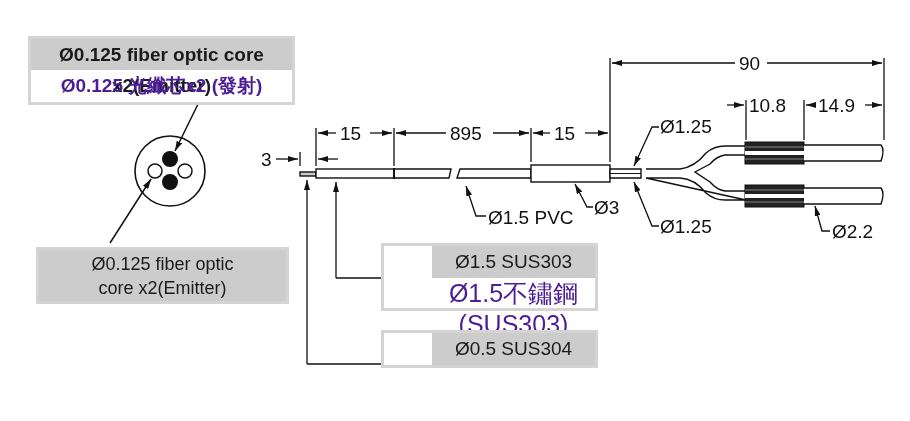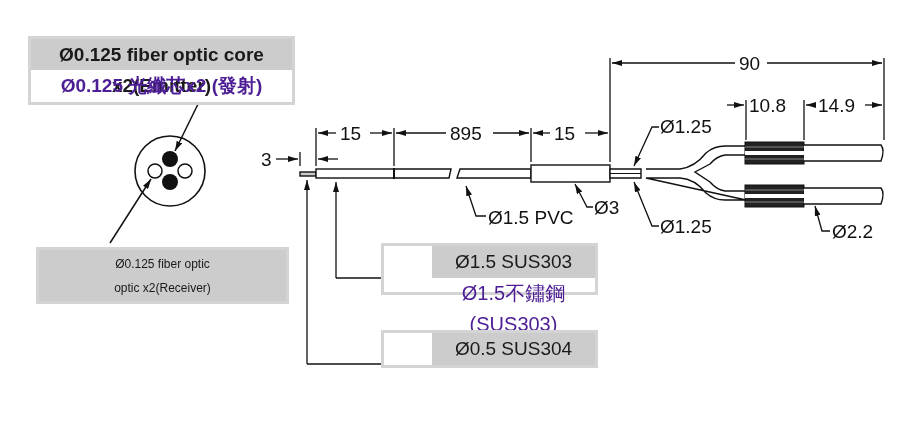--- a/index.html
+++ b/index.html
@@ -6,27 +6,27 @@
   body { width: 910px; height: 421px; position: relative; overflow: hidden;
          font-family: "Liberation Sans", "DejaVu Sans", sans-serif; color: #111; }
   svg#drawing { position: absolute; left: 0; top: 0; }
   .lbl { position: absolute; box-sizing: border-box; border: 3px solid #d4d4d4; background: #fff; }
   .lbl .hd { background: #cccccc; text-align: center; color: #1a1a1a; }
   .lbl .bd { background: #ffffff; text-align: center; color: #4c1d95; }
   #emitter-box { left: 28px; top: 36px; width: 267px; font-weight: bold; }
   #emitter-box .hd { height: 31px; line-height: 31px; font-size: 19px; }
   #emitter-box .bd { height: 32px; line-height: 32px; font-size: 19px; }
   #receiver-box { left: 36px; top: 247px; width: 253px; }
-  #receiver-box .hd { height: 51px; font-size: 12px; line-height: 24px; padding-top: 2px; box-sizing: border-box; }
+  #receiver-box .hd { height: 51px; font-size: 18px; line-height: 24px; padding-top: 2px; box-sizing: border-box; }
   #receiver-box .bd { height: 32px; line-height: 32px; font-size: 18px; }
   #sus303-box, #sus304-box { left: 381px; width: 217px; padding-left: 48px; }
   #sus303-box { top: 243px; }
   #sus304-box { top: 330px; }
   #sus303-box .hd, #sus304-box .hd { height: 32px; line-height: 32px; font-size: 19px; }
-  #sus303-box .bd, #sus304-box .bd { height: 14px; line-height: 31px; font-size: 20px; }
+  #sus303-box .bd, #sus304-box .bd { height: 30px; line-height: 31px; font-size: 25px; }
   .dim { font-size: 19px; fill: #111; font-family: "Liberation Sans", "DejaVu Sans", sans-serif; }
 </style>
 </head>
 <body>
 
 <svg id="drawing" width="910" height="421" viewBox="0 0 910 421" xmlns="http://www.w3.org/2000/svg">
   <defs>
     <marker id="ah" viewBox="0 0 10 6" refX="10" refY="3" markerWidth="10" markerHeight="6" orient="auto-start-reverse" markerUnits="userSpaceOnUse">
       <path d="M0,0 L10,3 L0,6 z" fill="#111"></path>
     </marker>
@@ -127,21 +127,21 @@
 </svg>
 
 <div class="lbl" id="emitter-box">
   <div class="hd">Ø0.125 fiber optic core x2(Emitter)</div>
   <div class="bd">Ø0.125 光纖芯x2 (發射)</div>
 </div>
 
 <div class="lbl" id="receiver-box">
   <div class="hd">
     <div>Ø0.125 fiber optic</div>
-    <div>optic x2(Receiver)</div>
+    <div>core x2(Emitter)</div>
   </div>
 </div>
 
 <div class="lbl" id="sus303-box">
   <div class="hd">Ø1.5  SUS303</div>
   <div class="bd">Ø1.5不鏽鋼(SUS303)</div>
 </div>
 
 <div class="lbl" id="sus304-box">
   <div class="hd">Ø0.5  SUS304</div>

